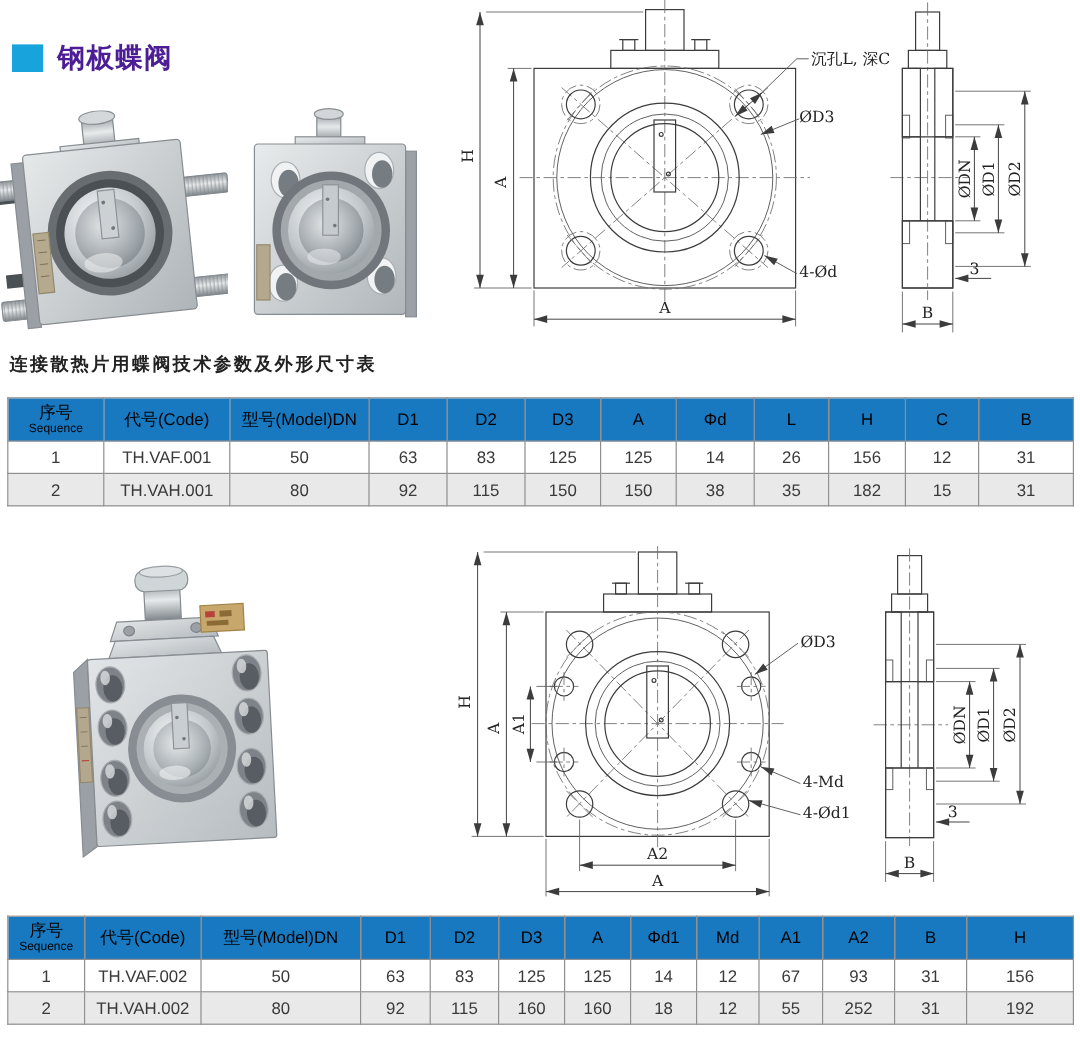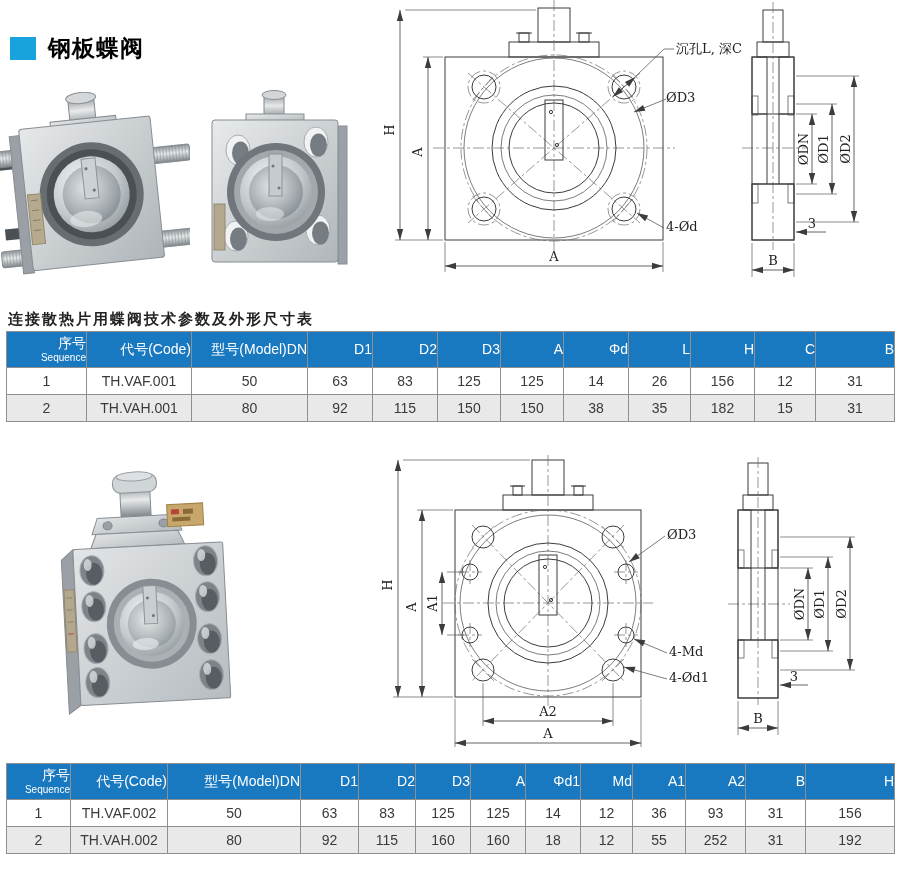--- a/index.html
+++ b/index.html
@@ -2,31 +2,31 @@
 <html><head>
 <meta charset="utf-8">
 <style>
   * { margin:0; padding:0; box-sizing:border-box; }
   html,body { background:#fff; }
   body { width:900px; height:879px; position:relative; font-family:"Liberation Sans",sans-serif; overflow:hidden; }
   .page { position:absolute; left:0; top:0; width:900px; height:879px; background:#fff; }
 
   .hdr { position:absolute; left:10px; top:33px; display:flex; align-items:center; gap:12px; }
   .bullet { width:26px; height:23px; background:#18a3dc; }
-  .hdr h1 { font-size:23px; font-weight:bold; color:#000000; letter-spacing:1px; }
+  .hdr h1 { font-size:23px; font-weight:bold; color:#4c1d95; letter-spacing:1px; }
 
   .caption { position:absolute; left:8px; font-size:15px; font-weight:bold; color:#222; letter-spacing:2px; }
-  .cap1 { top:310px; }
+  .cap1 { top:294px; }
   .cap2 { top:736px; }
 
   table.spec { position:absolute; left:6px; width:888px; border-collapse:collapse; table-layout:fixed; }
   .t1 { top:331px; }
   .t2 { top:763px; }
   table.spec th, table.spec td { border:1px solid #8f8f8f; text-align:center; vertical-align:middle; }
-  table.spec thead th { background:#1878c0; color:#ffffff; font-weight:normal; font-size:14px; height:36px; line-height:1.1;text-align:right; }
+  table.spec thead th { background:#1878c0; color:#000000; font-weight:normal; font-size:14px; height:36px; line-height:1.1; }
   table.spec td { font-size:14px; color:#3a3a3a; height:27px; background:#fff; }
   .t2 td { height:28px; }
   table.spec tr.alt td { background:#e9e9e9; }
   .seq-en { display:block; font-size:10px; }
 
   svg.art { position:absolute; }
   .photo1 { left:0; top:92px; }
   .photo2 { left:192px; top:86px; }
   .photo3 { left:55px; top:470px; }
   .d1 { left:380px; top:0; }
@@ -620,21 +620,21 @@
       <tr>
         <td>1</td>
         <td>TH.VAF.002</td>
         <td>50</td>
         <td>63</td>
         <td>83</td>
         <td>125</td>
         <td>125</td>
         <td>14</td>
         <td>12</td>
-        <td>36</td>
+        <td>67</td>
         <td>93</td>
         <td>31</td>
         <td>156</td>
       </tr>
       <tr class="alt">
         <td>2</td>
         <td>TH.VAH.002</td>
         <td>80</td>
         <td>92</td>
         <td>115</td>

